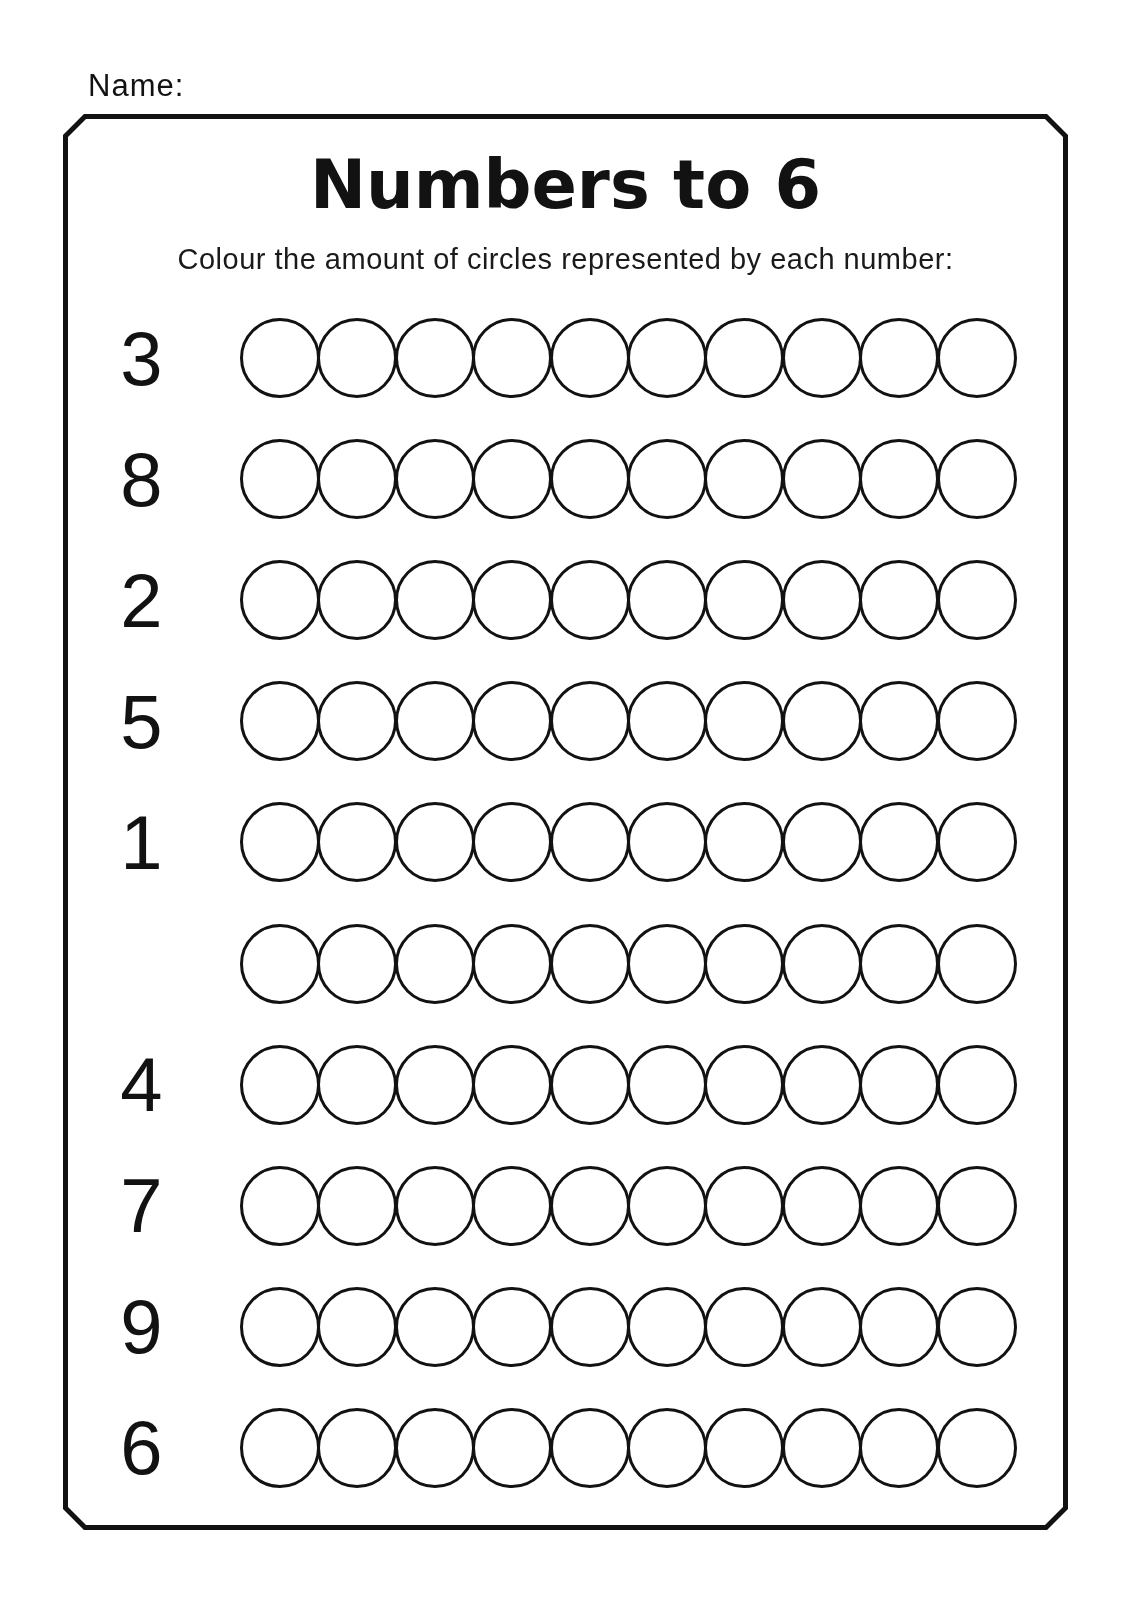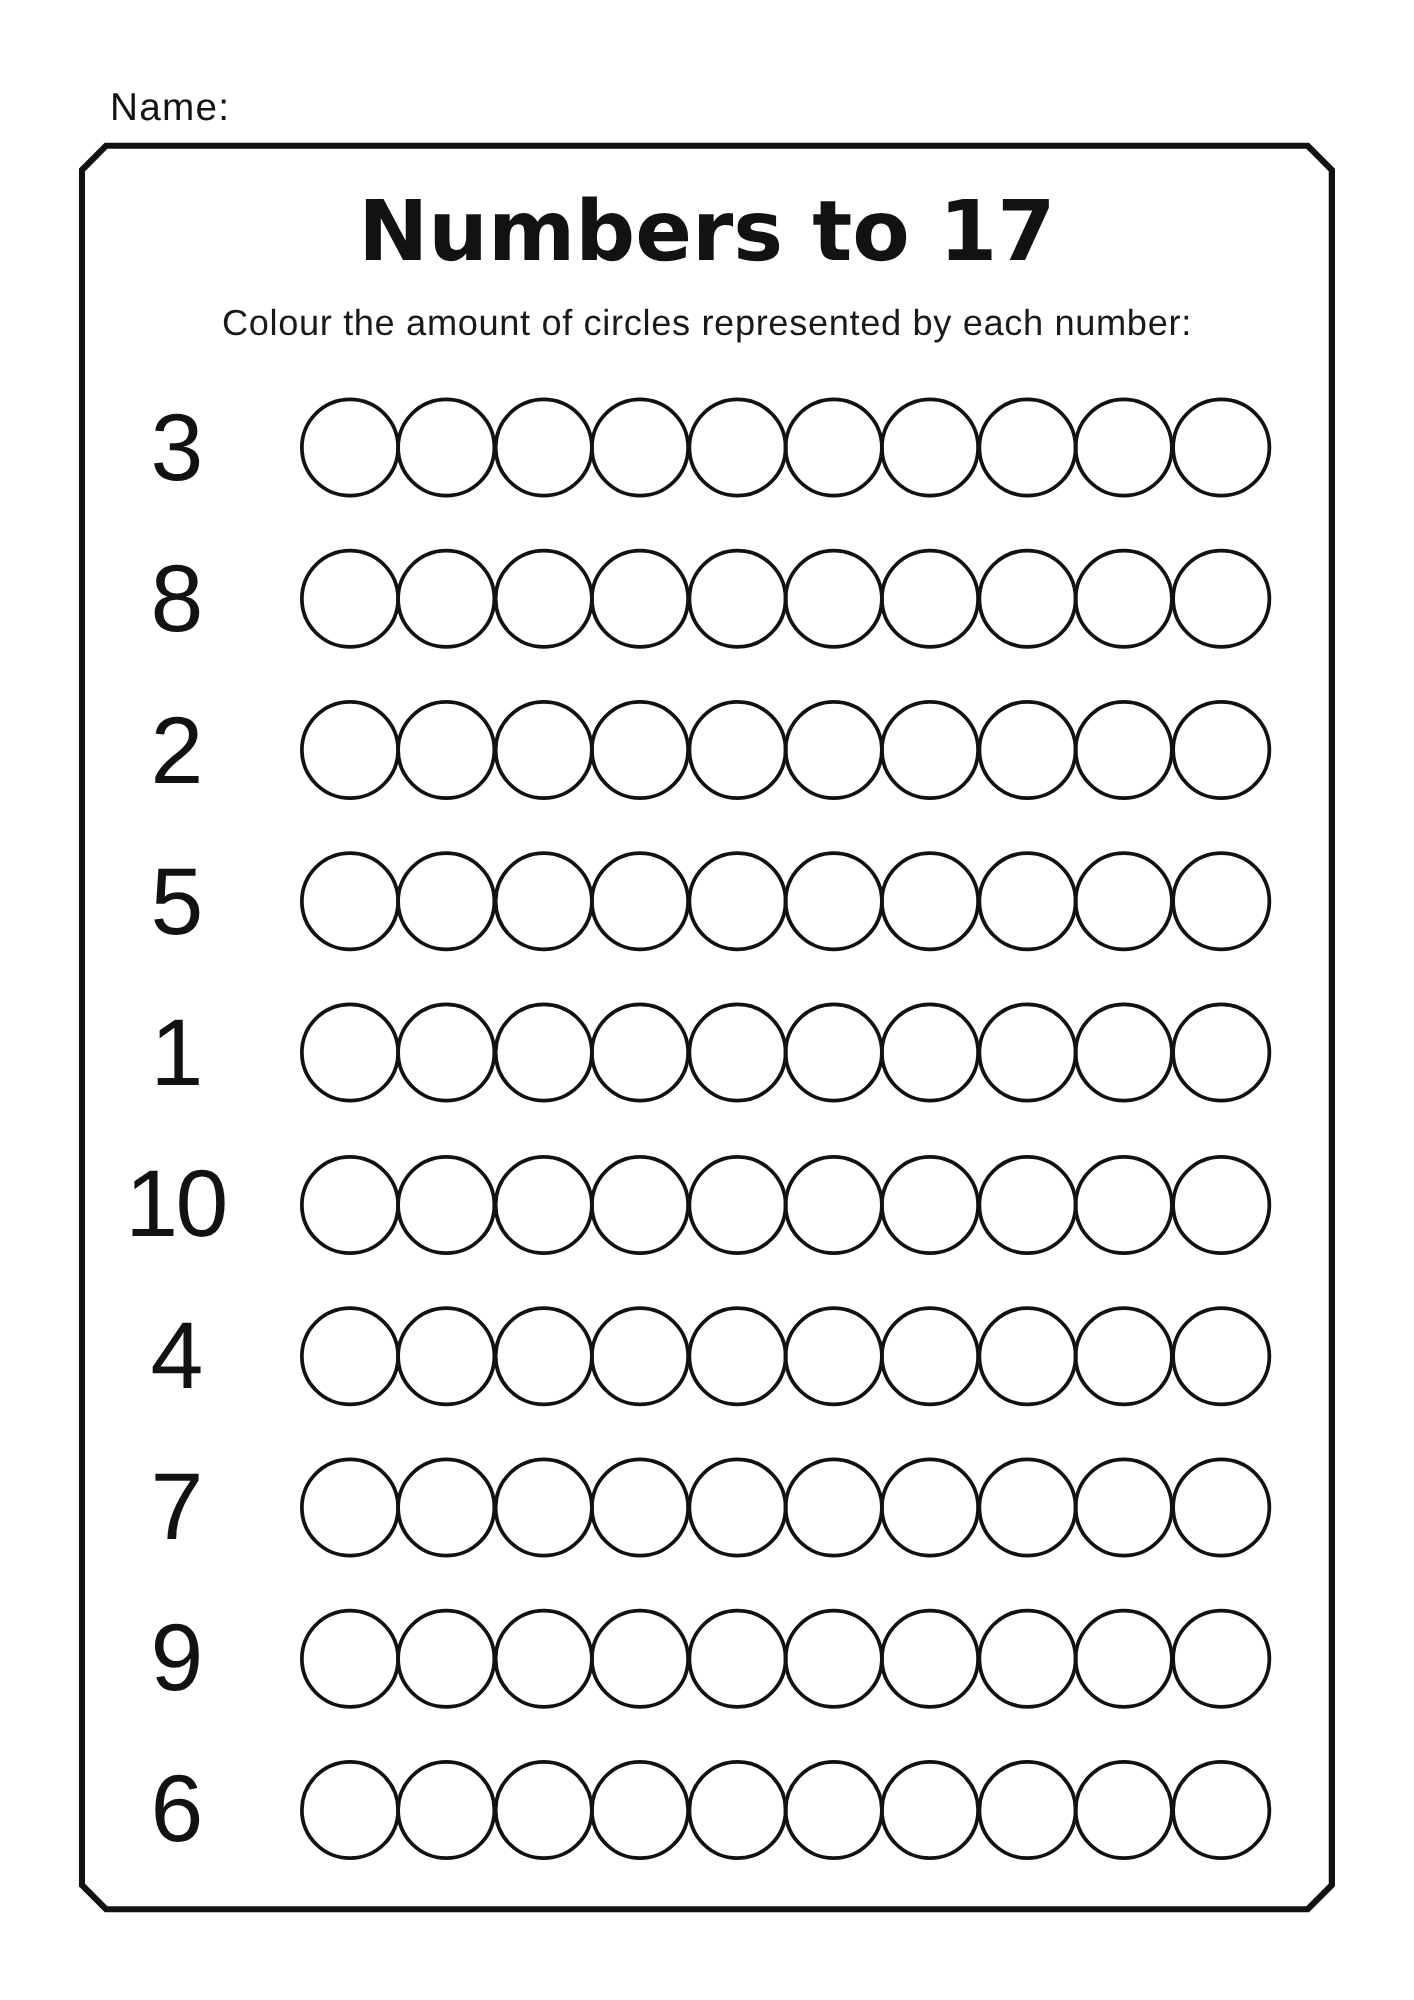--- a/index.html
+++ b/index.html
@@ -86,21 +86,21 @@
 </style>
 </head>
 <body>
 
 <div class="name-label">Name:</div>
 
 <svg class="frame-svg" width="1005" height="1416" viewBox="0 0 1005 1416" aria-hidden="true">
   <polygon points="22,2.5 983,2.5 1002.5,22 1002.5,1394 983,1413.5 22,1413.5 2.5,1394 2.5,22" fill="none" stroke="#121212" stroke-width="5" stroke-linejoin="miter"></polygon>
 </svg>
 
-<h1 class="title">Numbers to 17</h1>
+<h1 class="title">Numbers to 6</h1>
 
 <p class="instruction">Colour the amount of circles represented by each number:</p>
 
 <div class="sheet">
     <div class="row-number" style="top: 297.5px;">3</div>
     <div class="colour-circle" style="left: 240px; top: 318px;"></div>
     <div class="colour-circle" style="left: 317.4px; top: 318px;"></div>
     <div class="colour-circle" style="left: 394.8px; top: 318px;"></div>
     <div class="colour-circle" style="left: 472.2px; top: 318px;"></div>
     <div class="colour-circle" style="left: 549.6px; top: 318px;"></div>
@@ -146,21 +146,20 @@
     <div class="colour-circle" style="left: 240px; top: 802.4px;"></div>
     <div class="colour-circle" style="left: 317.4px; top: 802.4px;"></div>
     <div class="colour-circle" style="left: 394.8px; top: 802.4px;"></div>
     <div class="colour-circle" style="left: 472.2px; top: 802.4px;"></div>
     <div class="colour-circle" style="left: 549.6px; top: 802.4px;"></div>
     <div class="colour-circle" style="left: 627px; top: 802.4px;"></div>
     <div class="colour-circle" style="left: 704.4px; top: 802.4px;"></div>
     <div class="colour-circle" style="left: 781.8px; top: 802.4px;"></div>
     <div class="colour-circle" style="left: 859.2px; top: 802.4px;"></div>
     <div class="colour-circle" style="left: 936.6px; top: 802.4px;"></div>
-    <div class="row-number" style="top: 903px;">10</div>
     <div class="colour-circle" style="left: 240px; top: 923.5px;"></div>
     <div class="colour-circle" style="left: 317.4px; top: 923.5px;"></div>
     <div class="colour-circle" style="left: 394.8px; top: 923.5px;"></div>
     <div class="colour-circle" style="left: 472.2px; top: 923.5px;"></div>
     <div class="colour-circle" style="left: 549.6px; top: 923.5px;"></div>
     <div class="colour-circle" style="left: 627px; top: 923.5px;"></div>
     <div class="colour-circle" style="left: 704.4px; top: 923.5px;"></div>
     <div class="colour-circle" style="left: 781.8px; top: 923.5px;"></div>
     <div class="colour-circle" style="left: 859.2px; top: 923.5px;"></div>
     <div class="colour-circle" style="left: 936.6px; top: 923.5px;"></div>

